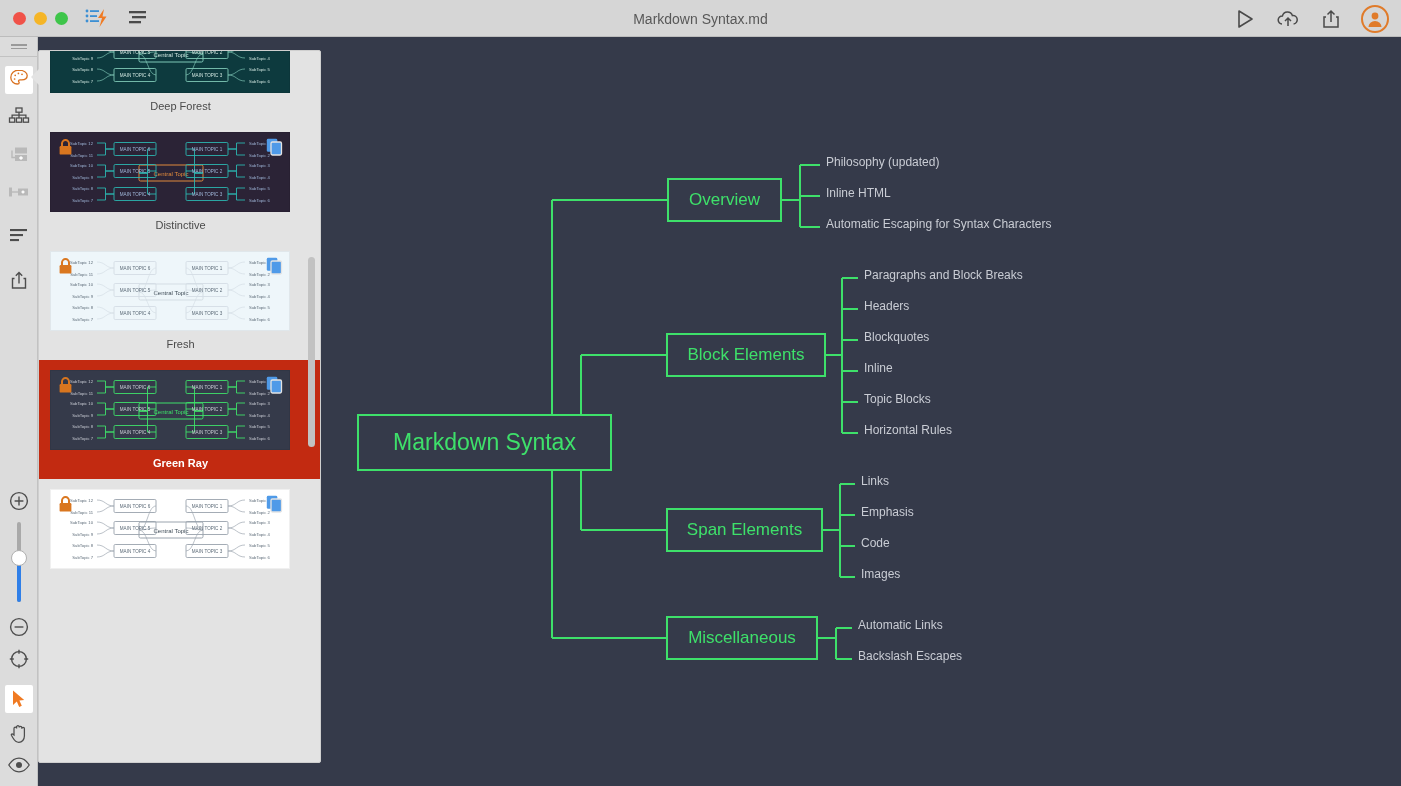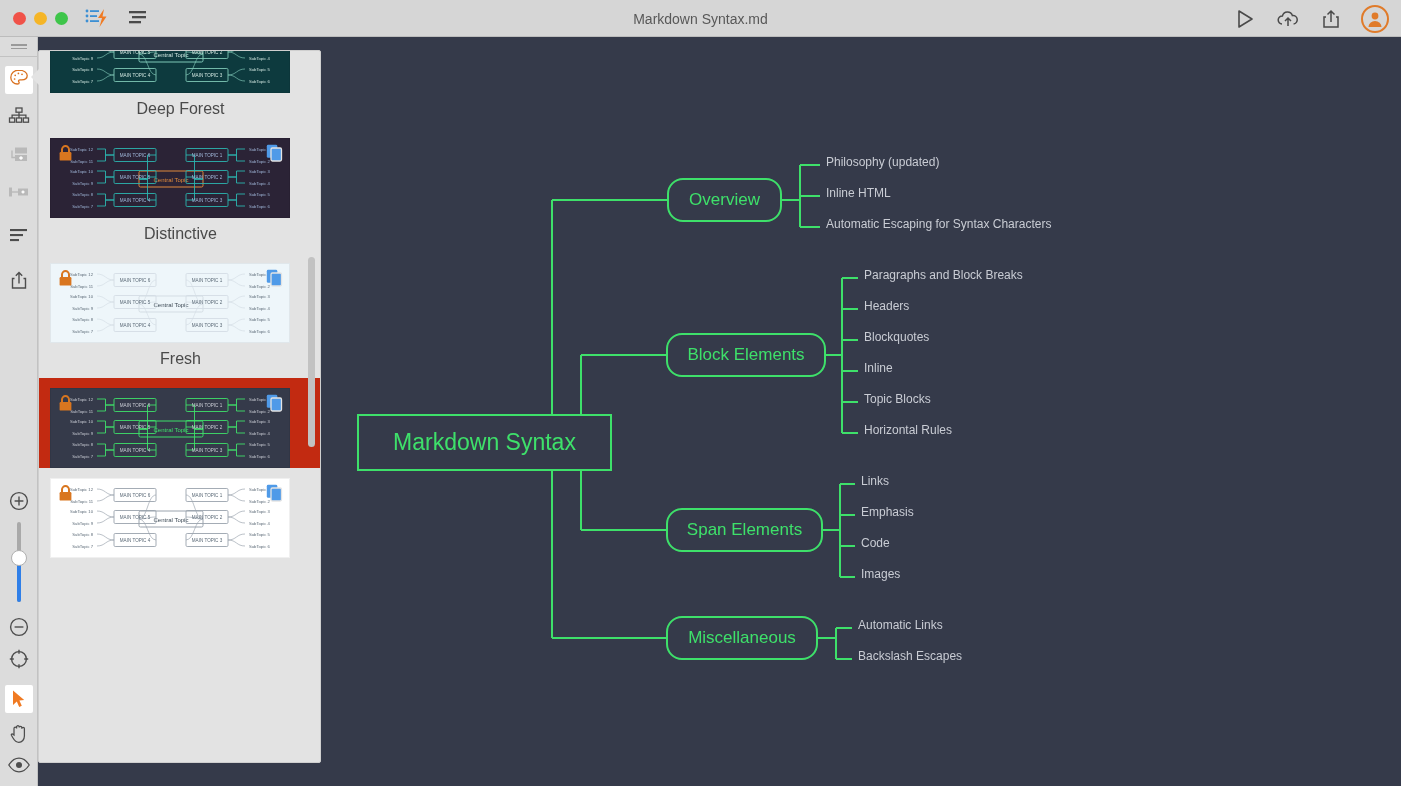--- a/index.html
+++ b/index.html
@@ -79,21 +79,21 @@
     position:absolute; left:0; top:0; width:283px; height:713px;
     overflow:hidden;
   }
   .theme-item { width:283px; padding:0; }
   .theme-item .thumbwrap { padding:10px 11px 0 11px; }
   .theme-thumb {
     position:relative; width:240px; height:80px; overflow:hidden;
     border:1px solid rgba(0,0,0,.06);
   }
   .theme-name {
-    text-align:center; font-size:16px; color:#4a4a4a; padding:7px 0 10px 0;
+    text-align:center; font-size:11px; color:#4a4a4a; padding:7px 0 10px 0;
   }
   .theme-item.selected { background:#c22a11; }
   .theme-item.selected .theme-name { color:#ffffff; font-weight:bold; }
   .lock-icon { position:absolute; left:7px; top:6px; }
   .copy-icon { position:absolute; right:6px; top:5px; }
 
   .v-scroll {
     position:absolute; right:5px; top:206px; width:7px; height:190px;
     background:#c2c2c2; border-radius:4px;
   }
@@ -103,21 +103,21 @@
     position:absolute; left:38px; top:37px; width:1363px; height:749px;
     background:#353a4a; overflow:hidden;
   }
   .mm-svg { position:absolute; left:0; top:0; }
   .node {
     position:absolute; border:2px solid #3ee06a; background:transparent;
     display:flex; align-items:center; justify-content:center;
     color:#3ee06a; white-space:nowrap;
   }
   .node.root { font-size:23px; }
-  .node.branch { font-size:17px;border-radius:16px; }
+  .node.branch { font-size:17px; }
   .leaf {
     position:absolute; color:#c9ccd4; font-size:12px; white-space:nowrap;
   }
 </style>
 </head>
 <body>
 
 <div id="app">
 
   <div class="titlebar">
@@ -629,20 +629,21 @@
         <path d="M4 7 V4.6 a3.5 3.5 0 0 1 7 0 V7" fill="none" stroke="#d9761f" stroke-width="2"></path>
         <rect x="1.6" y="7" width="11.8" height="8.6" rx="1.2" fill="#d9761f"></rect>
       </svg></span>
           <span class="copy-icon">
       <svg width="17" height="18" viewBox="0 0 17 18">
         <rect x="0.8" y="0.8" width="10.5" height="13" rx="1.4" fill="#4f9ae8"></rect>
         <rect x="5" y="4" width="10.5" height="13" rx="1.4" fill="#4f9ae8" stroke="#e3e3e3" stroke-width="1.3"></rect>
       </svg></span>
         </div>
       </div>
+      <div class="theme-name">Green Ray</div>
     </div>
     <div class="theme-item ">
       <div class="thumbwrap">
         <div class="theme-thumb" style="background:#ffffff">
           <svg width="240" height="80" viewBox="0 0 240 80">
                 <rect x="88" y="32" width="64" height="16" rx="1.5" fill="none" stroke="#9aa3ad" stroke-width="1"></rect>
                 <text x="120" y="42.6" font-size="6" text-anchor="middle" fill="#3d4a55" font-family="Liberation Sans">Central Topic</text>
                 <path d="M 88 40 C 96.5 40 96.5 16 105 16" fill="none" stroke="#9aa3ad" stroke-width="0.8" opacity="0.85"></path>
                 <rect x="63" y="9.5" width="42" height="13" rx="1.2" fill="none" stroke="#9aa3ad" stroke-width="0.9"></rect>
                 <text x="84" y="18.2" font-size="4.6" text-anchor="middle" fill="#5d6b78" font-family="Liberation Sans">MAIN TOPIC 6</text>

